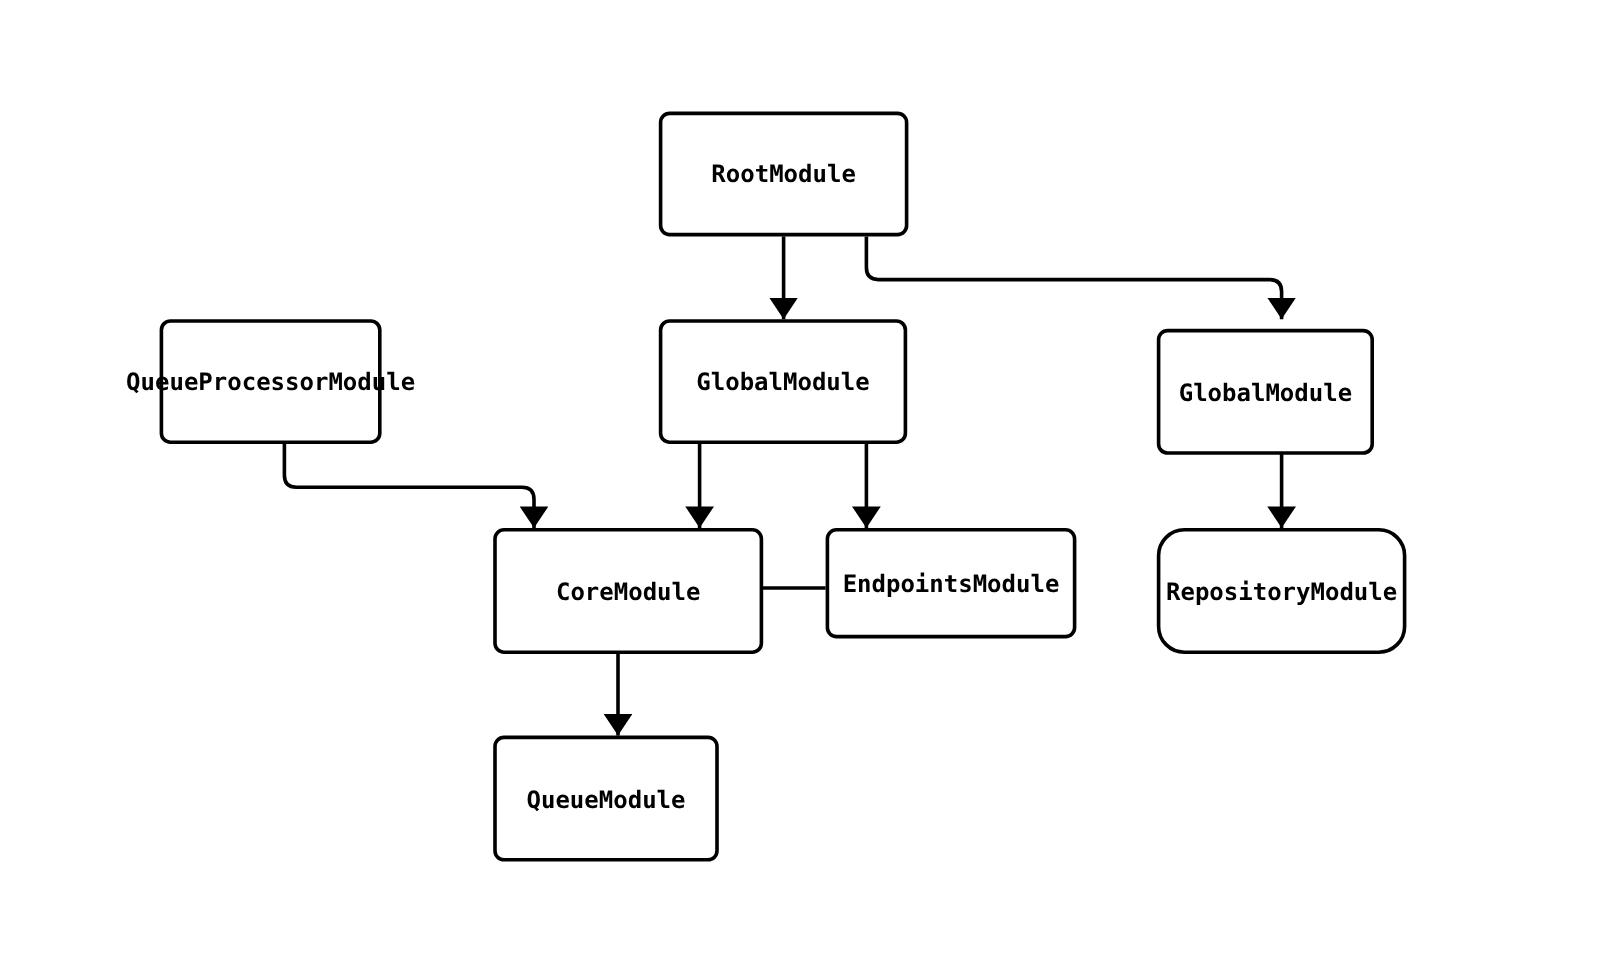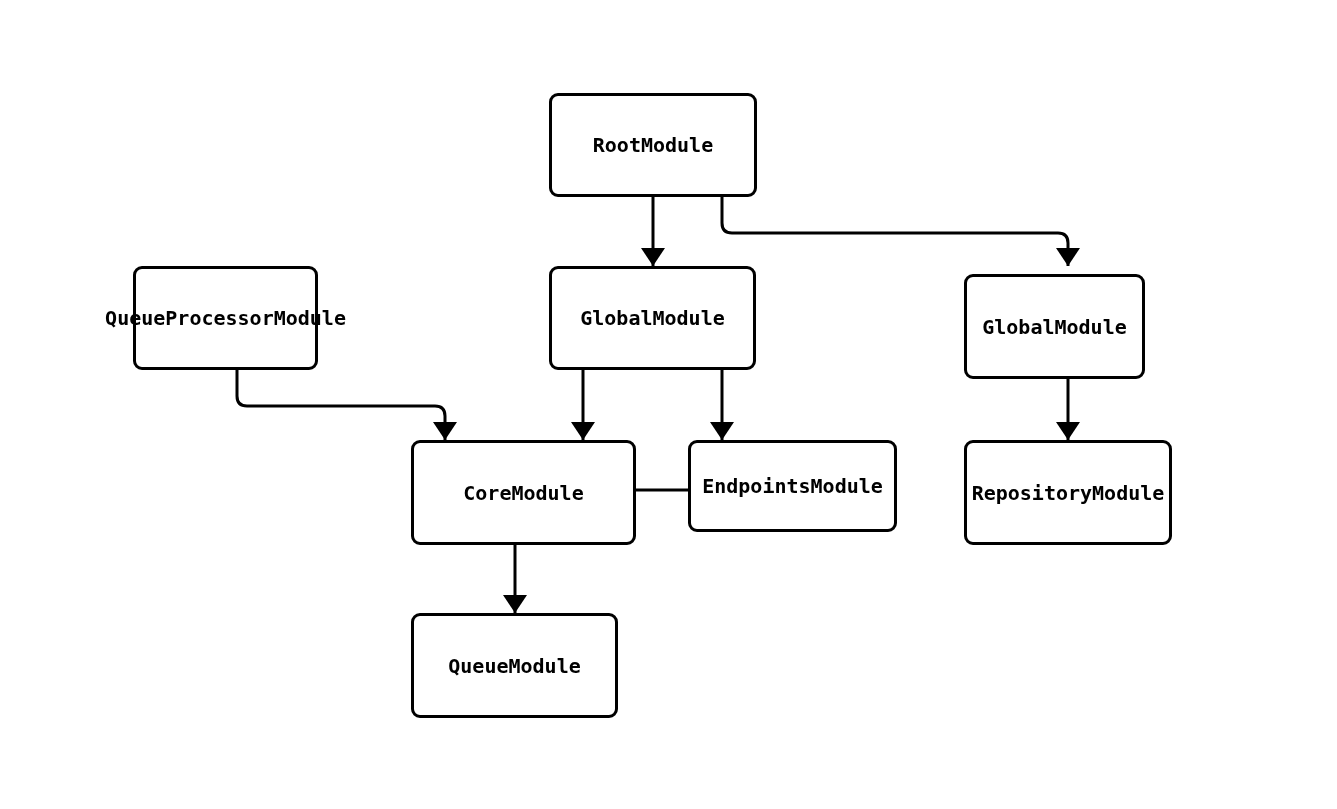--- a/index.html
+++ b/index.html
@@ -85,22 +85,22 @@
         <span>Module</span>
       </div>
       <div class="node" style="left: 411px; top: 440px; width: 225px; height: 105px;">
         <span>Core</span>
         <span>Module</span>
       </div>
       <div class="node" style="left: 688px; top: 440px; width: 209px; height: 92px;">
         <span>Endpoints</span>
         <span>Module</span>
       </div>
-      <div class="node" style="left: 964px; top: 440px; width: 208px; height: 105px;">
+      <div class="node" style="left: 964px; top: 440px; width: 208px; height: 105px; border-radius: 23px;">
         <span>Repository</span>
         <span>Module</span>
       </div>
-      <div class="node" style="left: 411px; top: 613px; width: 207px; height: 105px;">
+      <div class="node" style="left: 411px; top: 613px; width: 188px; height: 105px;">
         <span>Queue</span>
         <span>Module</span>
       </div>
     </div>
 </div>
 
 </body></html>

